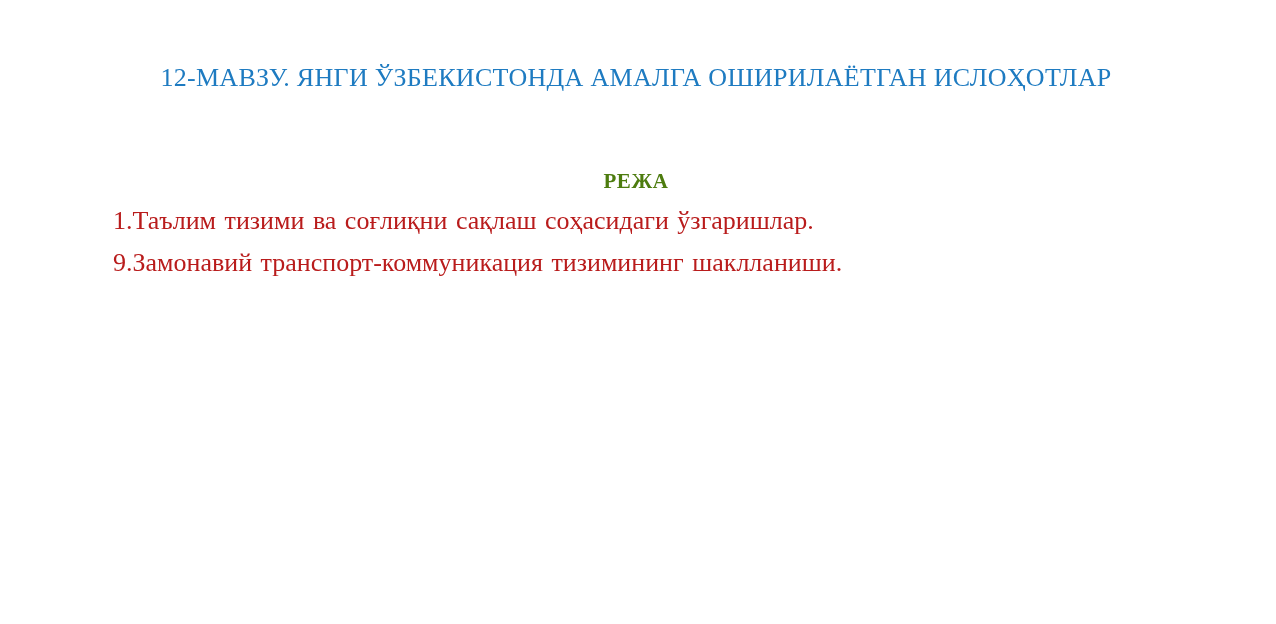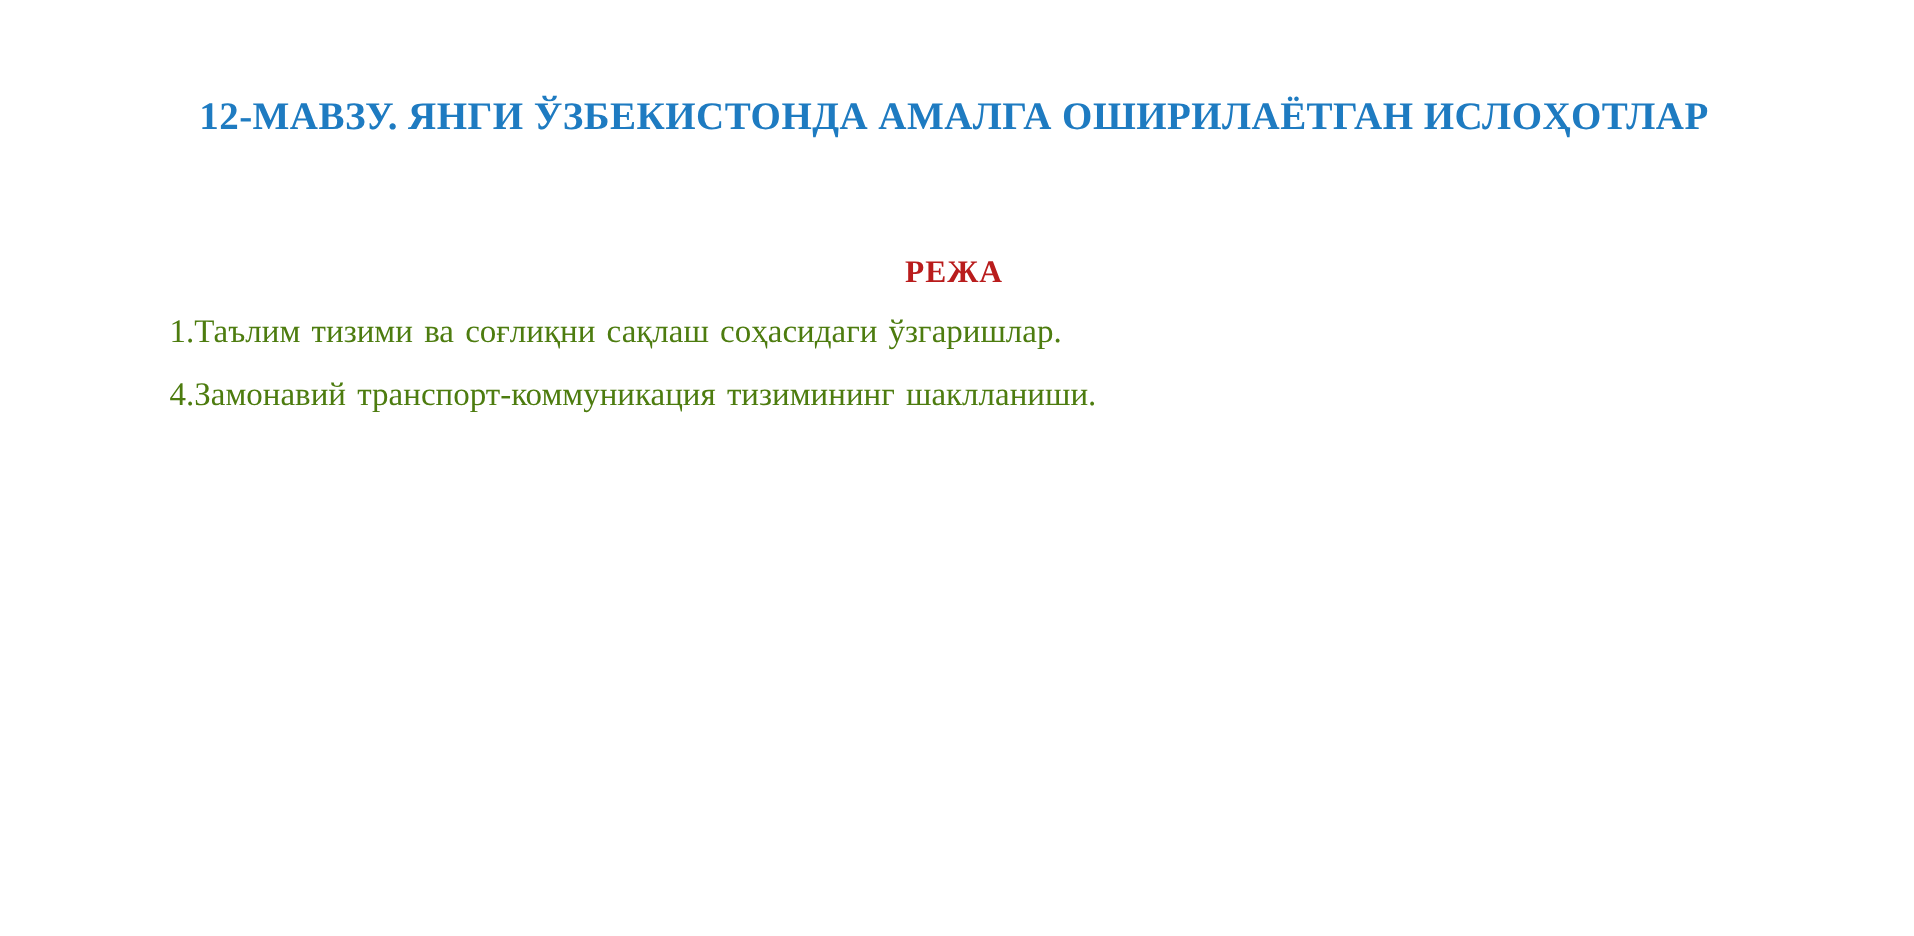--- a/index.html
+++ b/index.html
@@ -18,36 +18,36 @@
     width: 100%;
     height: 100%;
     position: relative;
   }
   .doc-title {
     margin: 62px 78px 0 74px;
     text-align: center;
     color: #1e7bc1;
     font-size: 26px;
     line-height: 32px;
-    font-weight: bold;
+    font-weight: normal;
     letter-spacing: 0.3px;
   }
   .plan-heading {
     margin: 74px 78px 0 74px;
     text-align: center;
-    color: #b91c1c;
+    color: #4d7c0f;
     font-size: 21px;
     line-height: 26px;
     font-weight: bold;
     letter-spacing: 0.6px;
   }
   .plan-body {
     margin: 6px 78px 0 74px;
-    color: #4d7c0f;
-    font-size: 22px;
+    color: #b91c1c;
+    font-size: 26px;
     line-height: 42px;
     word-spacing: 2px;
   }
   .ln {
     margin: 0;
     white-space: nowrap;
   }
   .indent {
     text-indent: 39px;
   }
@@ -67,17 +67,17 @@
   <h2 class="plan-heading">РЕЖА</h2>
 
   <section class="plan-body">
 
     <p class="ln indent">1.Таълим тизими ва соғлиқни сақлаш соҳасидаги ўзгаришлар.</p>
 
 
 
 
 
-    <p class="ln indent">4.Замонавий транспорт-коммуникация тизимининг шаклланиши.</p>
+    <p class="ln indent">9.Замонавий транспорт-коммуникация тизимининг шаклланиши.</p>
 
   </section>
 
 </main>
 
 </body></html>

